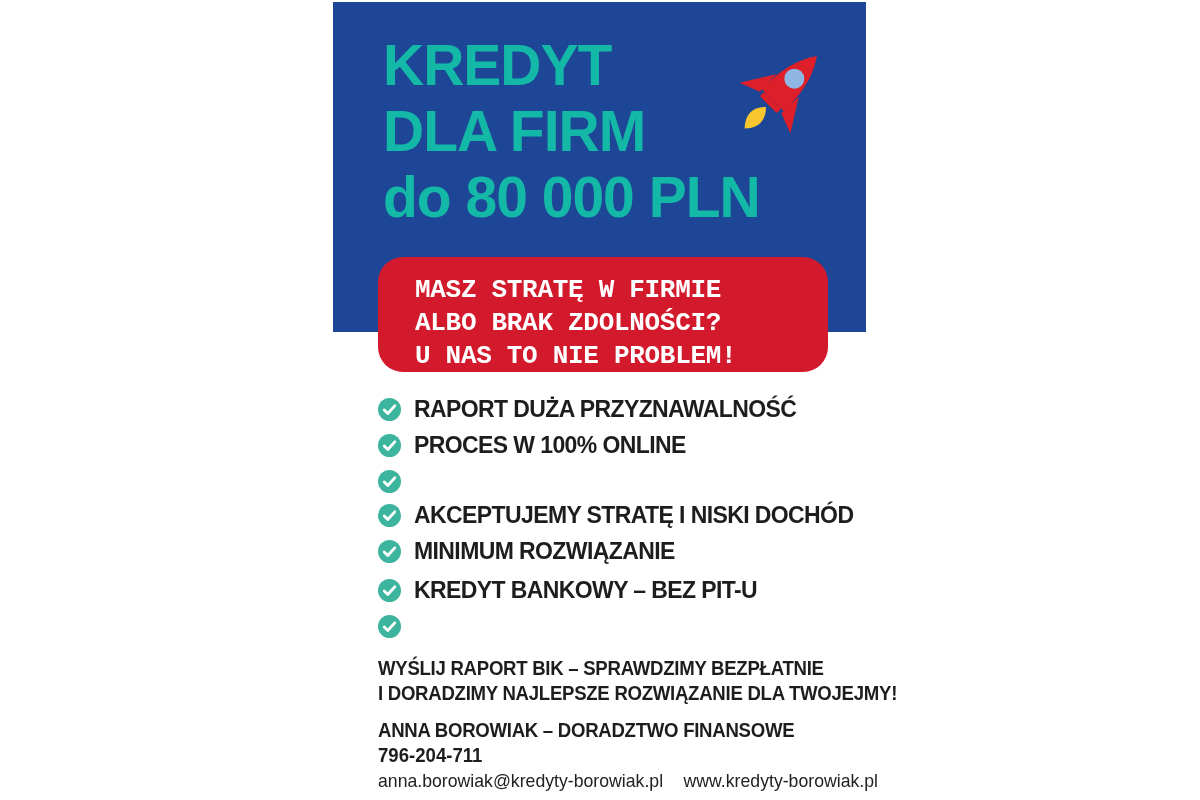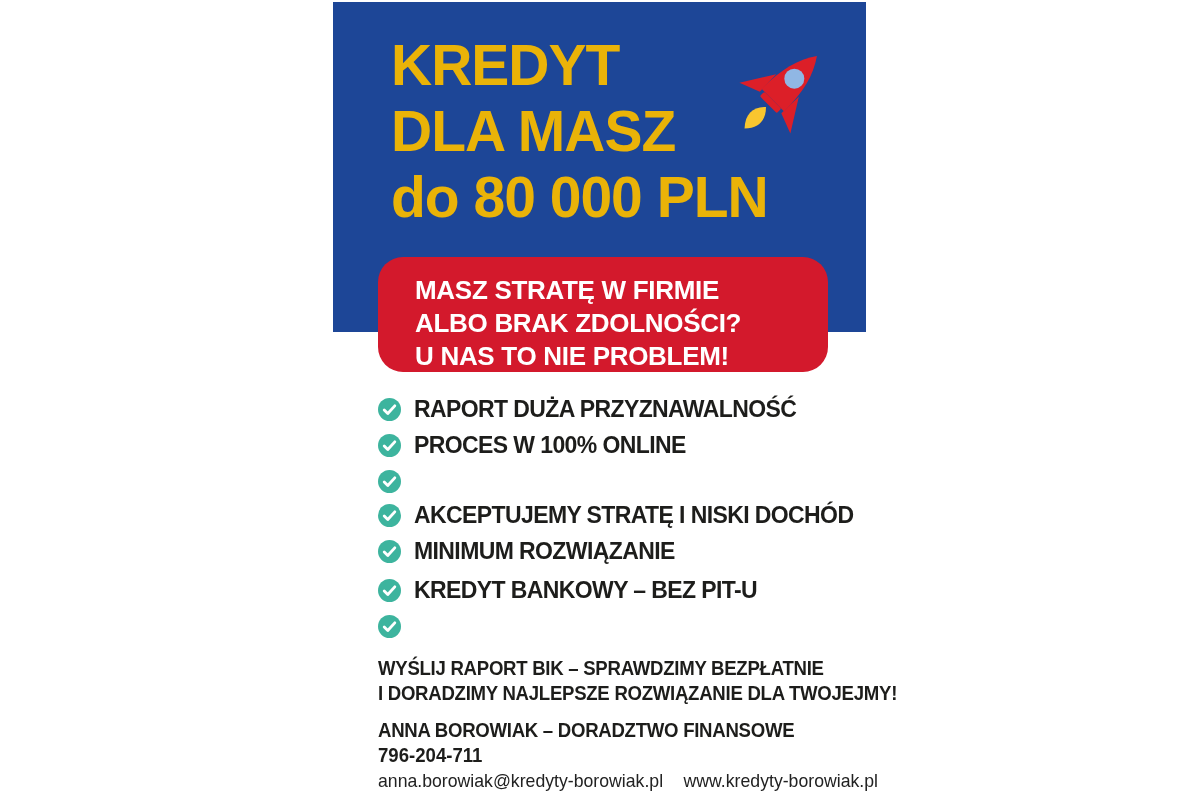--- a/index.html
+++ b/index.html
@@ -6,29 +6,29 @@
   html,body { width:1200px; height:800px; background:#ffffff; overflow:hidden;
               font-family:"Liberation Sans", sans-serif; }
   .stage { position:relative; width:1200px; height:800px; background:#ffffff; }
 
   .flyer { position:absolute; left:333px; top:0; width:533px; height:800px; background:#ffffff; }
 
   
   .hero { position:absolute; left:0; top:2px; width:533px; height:330px;
           background:var(--blue); }
   .hero-title { position:absolute; left:50px; top:30px; }
-  .hero-line { color:#eab308; font-weight:bold; font-size:57px; line-height:66px;
-               letter-spacing:-1px; white-space:pre;margin-left:8px; }
+  .hero-line { color:#14b8a6; font-weight:bold; font-size:57px; line-height:66px;
+               letter-spacing:-1px; white-space:pre; }
   .rocket { position:absolute; left:398px; top:36px; width:104px; height:112px; }
 
   
   .banner { position:absolute; left:45px; top:257px; width:450px; height:115px;
             background:var(--red); border-radius:25px; padding:17px 0 0 37px; z-index:2; }
   .banner-line { color:#ffffff; font-weight:bold; font-size:26px; line-height:33px;
-                 letter-spacing:-0.3px; white-space:pre; }
+                 letter-spacing:-0.3px; white-space:pre;font-family:Liberation Mono, monospace; }
 
   
   .checklist { position:absolute; left:45px; top:396px; width:470px; }
   .check-row { display:flex; align-items:flex-start; gap:13px; margin-bottom:9px; }
   .check-row.gap-before { margin-top:12px; }
   .check-badge { width:23px; height:23px; flex:0 0 23px; margin-top:2px; }
   .check-label { color:var(--ink); font-weight:bold; font-size:23px; line-height:27px;
                  letter-spacing:-0.6px; white-space:pre; }
 
   
@@ -46,21 +46,21 @@
 </style>
 </head>
 <body>
 
 <div class="stage">
   <div class="flyer">
 
     <div class="hero">
       <div class="hero-title">
         <div class="hero-line">KREDYT</div>
-        <div class="hero-line">DLA MASZ</div>
+        <div class="hero-line">DLA FIRM</div>
         <div class="hero-line">do 80 000 PLN</div>
       </div>
       <svg class="rocket" viewBox="0 0 130 130">
         <g transform="rotate(45 65 60)">
 
           <path d="M65 90 C76 101 78 114 65 128 C52 114 54 101 65 90 Z" fill="var(--rocket-flame)"></path>
 
           <path d="M45 52 L20 92 L46 82 Z" fill="var(--rocket-red)"></path>
           <path d="M85 52 L110 92 L84 82 Z" fill="var(--rocket-red)"></path>
 

